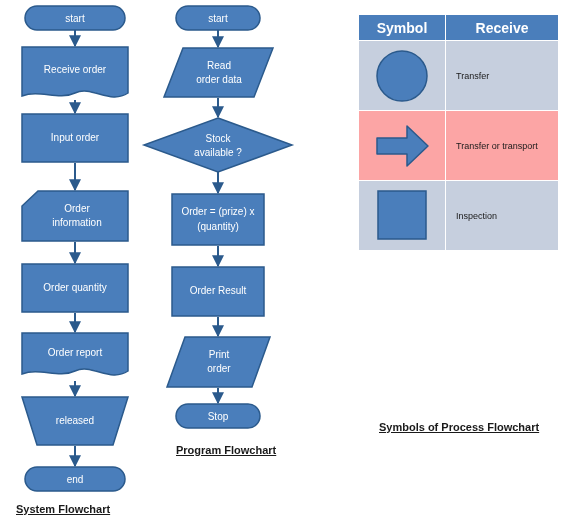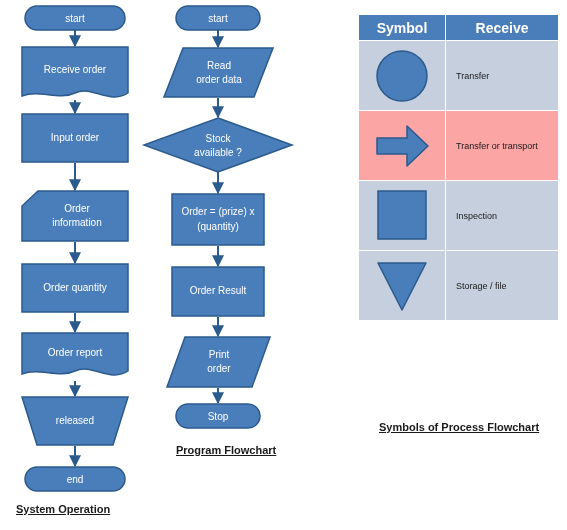--- a/index.html
+++ b/index.html
@@ -234,28 +234,20 @@
         <td class="cell-purpose">Transfer or transport</td>
       </tr>
       <tr class="band-a">
         <td class="cell-symbol">
           <svg width="62" height="58" viewBox="0 0 62 58">
             <rect x="7" y="4" width="48" height="48" fill="#4a7ebb" stroke="#2b5a8c" stroke-width="1.5"></rect>
           </svg>
         </td>
         <td class="cell-purpose">Inspection</td>
       </tr>
-      <tr class="band-a">
-        <td class="cell-symbol">
-          <svg width="62" height="58" viewBox="0 0 62 58">
-            <path d="M7,6 L55,6 L31,53 Z" fill="#4a7ebb" stroke="#2b5a8c" stroke-width="1.5" stroke-linejoin="round"></path>
-          </svg>
-        </td>
-        <td class="cell-purpose">Storage / file</td>
-      </tr>
     </tbody>
   </table>
 
-  <div class="caption caption-system">System Operation</div>
+  <div class="caption caption-system">System Flowchart</div>
   <div class="caption caption-program">Program Flowchart</div>
   <div class="caption caption-symbols">Symbols of Process Flowchart</div>
 
 </div>
 
 </body></html>

